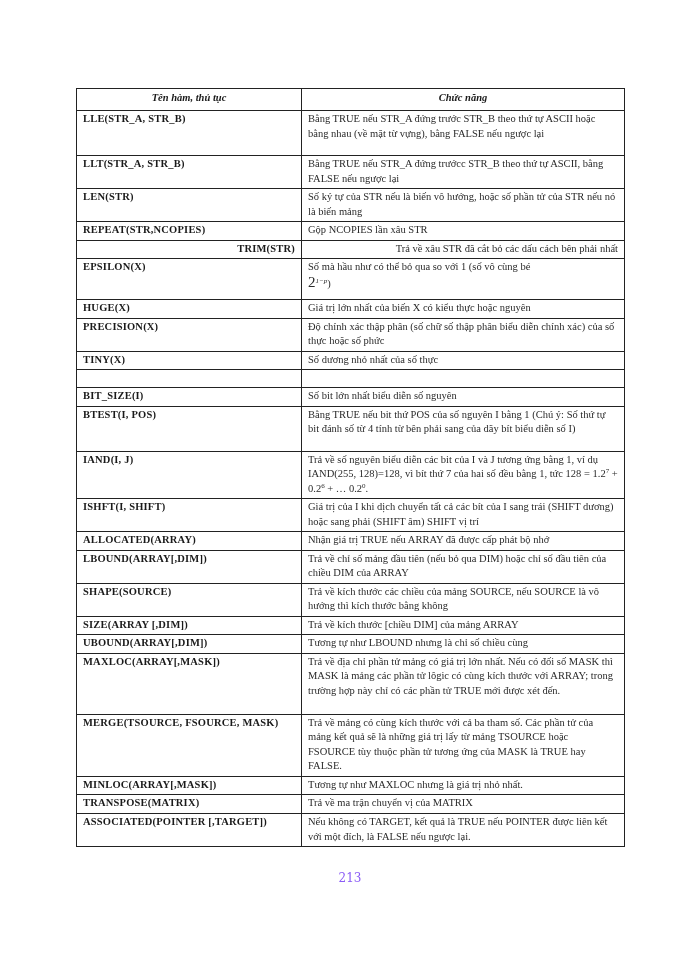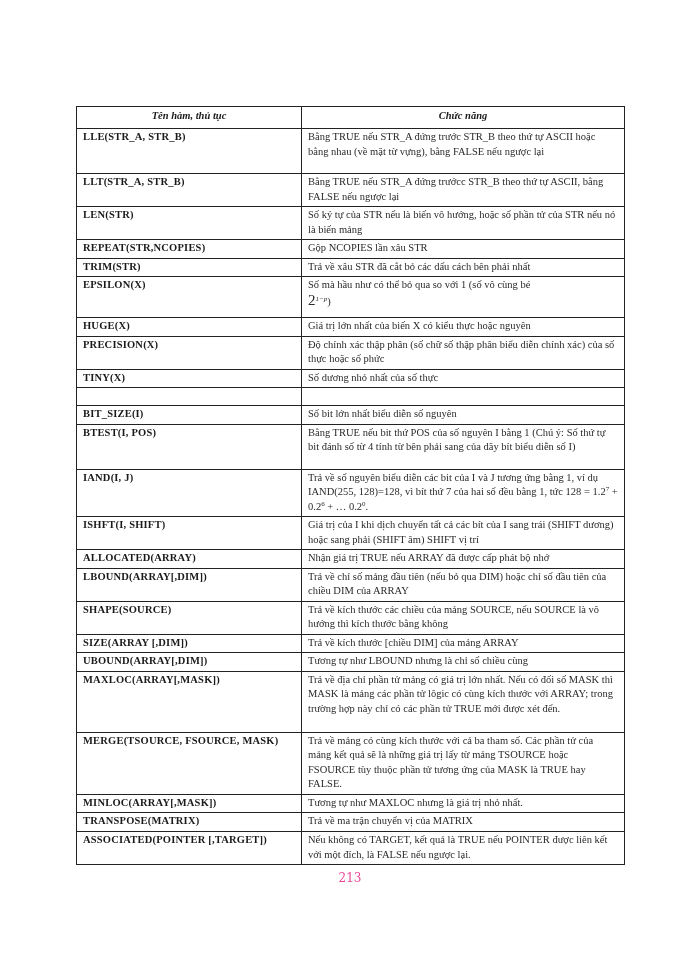--- a/index.html
+++ b/index.html
@@ -1,36 +1,36 @@
 <!DOCTYPE html>
 <html><head>
 <meta charset="utf-8">
 <style>
   html, body { margin: 0; padding: 0; background: #ffffff; }
   body { width: 700px; height: 960px; position: relative; overflow: hidden;
          font-family: "Liberation Serif", "DejaVu Serif", serif; color: #1a1a1a; }
   .page { position: absolute; left: 0; top: 0; width: 700px; height: 960px; }
   table.fn-table {
-    position: absolute; left: 76px; top: 106px; width: 548px;
+    position: absolute; left: 76px; top: 88px; width: 548px;
     border-collapse: collapse; table-layout: fixed;
     font-size: 10.5px; line-height: 14.5px;
   }
   table.fn-table th, table.fn-table td {
     border: 1px solid #222; vertical-align: top; padding: 1px 6px 2px 6px;
     overflow: hidden;
   }
   table.fn-table th { font-weight: bold; font-style: italic; text-align: center; height: 17px; padding-top: 2px; }
   col.c1 { width: 225px; }
   col.c2 { width: 323px; }
   td.fname { font-weight: bold; letter-spacing: 0.2px; padding-left: 7px; }
   td.fdesc { padding-left: 9px; color: #2a2a2a; }
   sup { font-size: 7px; line-height: 0; }
   .big2 { font-size: 15px; }
   .page-num { position: absolute; left: 0; width: 700px; top: 871px; text-align: center;
-              font-size: 12px; font-family: "DejaVu Serif", serif; color: #ec4899; }
+              font-size: 12px; font-family: "DejaVu Serif", serif; color: #8b5cf6; }
 </style>
 </head>
 <body>
 
 <div class="page">
   <table class="fn-table">
     <colgroup>
         <col class="c1">
         <col class="c2">
       </colgroup>
@@ -50,21 +50,21 @@
           <td class="fdesc">Bằng TRUE nếu STR_A đứng trướcc STR_B theo thứ tự ASCII, bằng FALSE nếu ngược lại</td>
         </tr>
         <tr style="height: 32px;">
           <td class="fname">LEN(STR)</td>
           <td class="fdesc">Số ký tự của STR nếu là biến vô hướng, hoặc số phần tử của STR nếu nó là biến mảng</td>
         </tr>
         <tr style="height: 17px;">
           <td class="fname">REPEAT(STR,NCOPIES)</td>
           <td class="fdesc">Gộp NCOPIES lần xâu STR</td>
         </tr>
-        <tr style="height: 17px;">
+        <tr style="height: 17px; text-align: right;">
           <td class="fname">TRIM(STR)</td>
           <td class="fdesc">Trả về xâu STR đã cắt bỏ các dấu cách bên phải nhất</td>
         </tr>
         <tr style="height: 41px; margin-left: 7px;">
           <td class="fname">EPSILON(X)</td>
           <td class="fdesc"><span>Số mà hầu như có thể bỏ qua so với 1 (số vô cùng bé</span><br><span class="big2">2</span><sup style="font-style: italic;">1−p</sup><span>)</span></td>
         </tr>
         <tr style="height: 17px;">
           <td class="fname">HUGE(X)</td>
           <td class="fdesc">Giá trị lớn nhất của biến X có kiểu thực hoặc nguyên</td>

